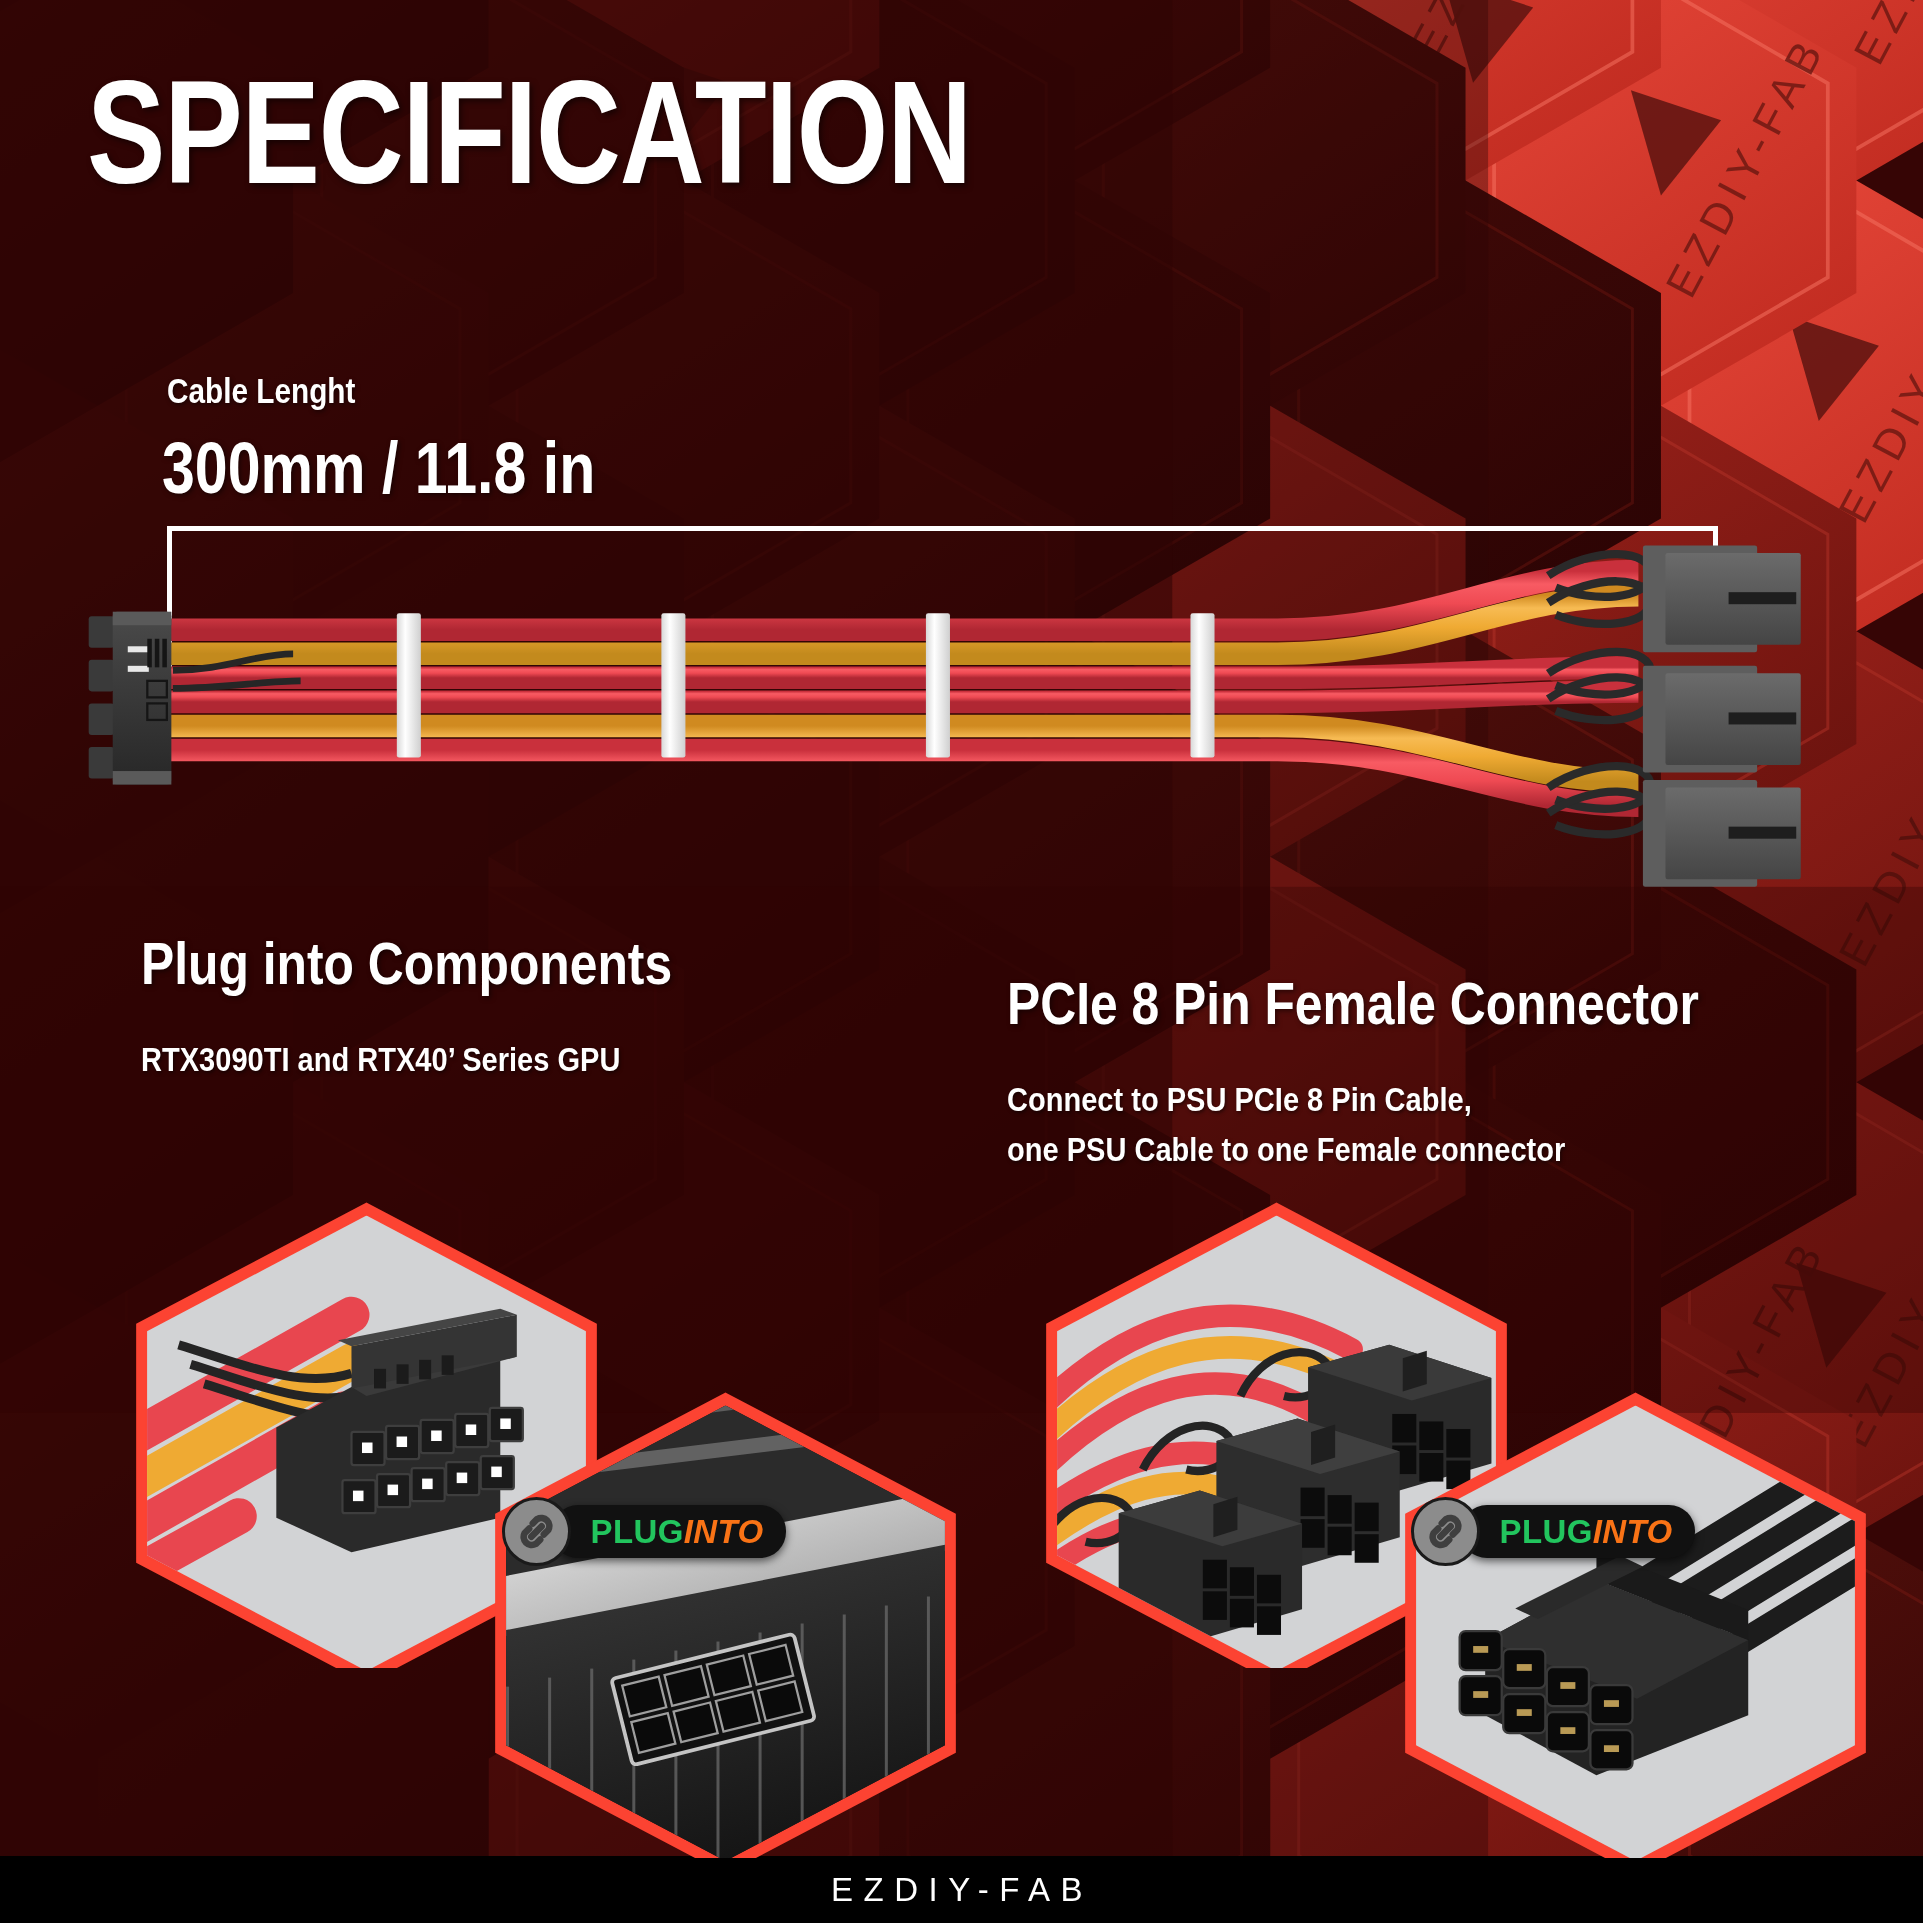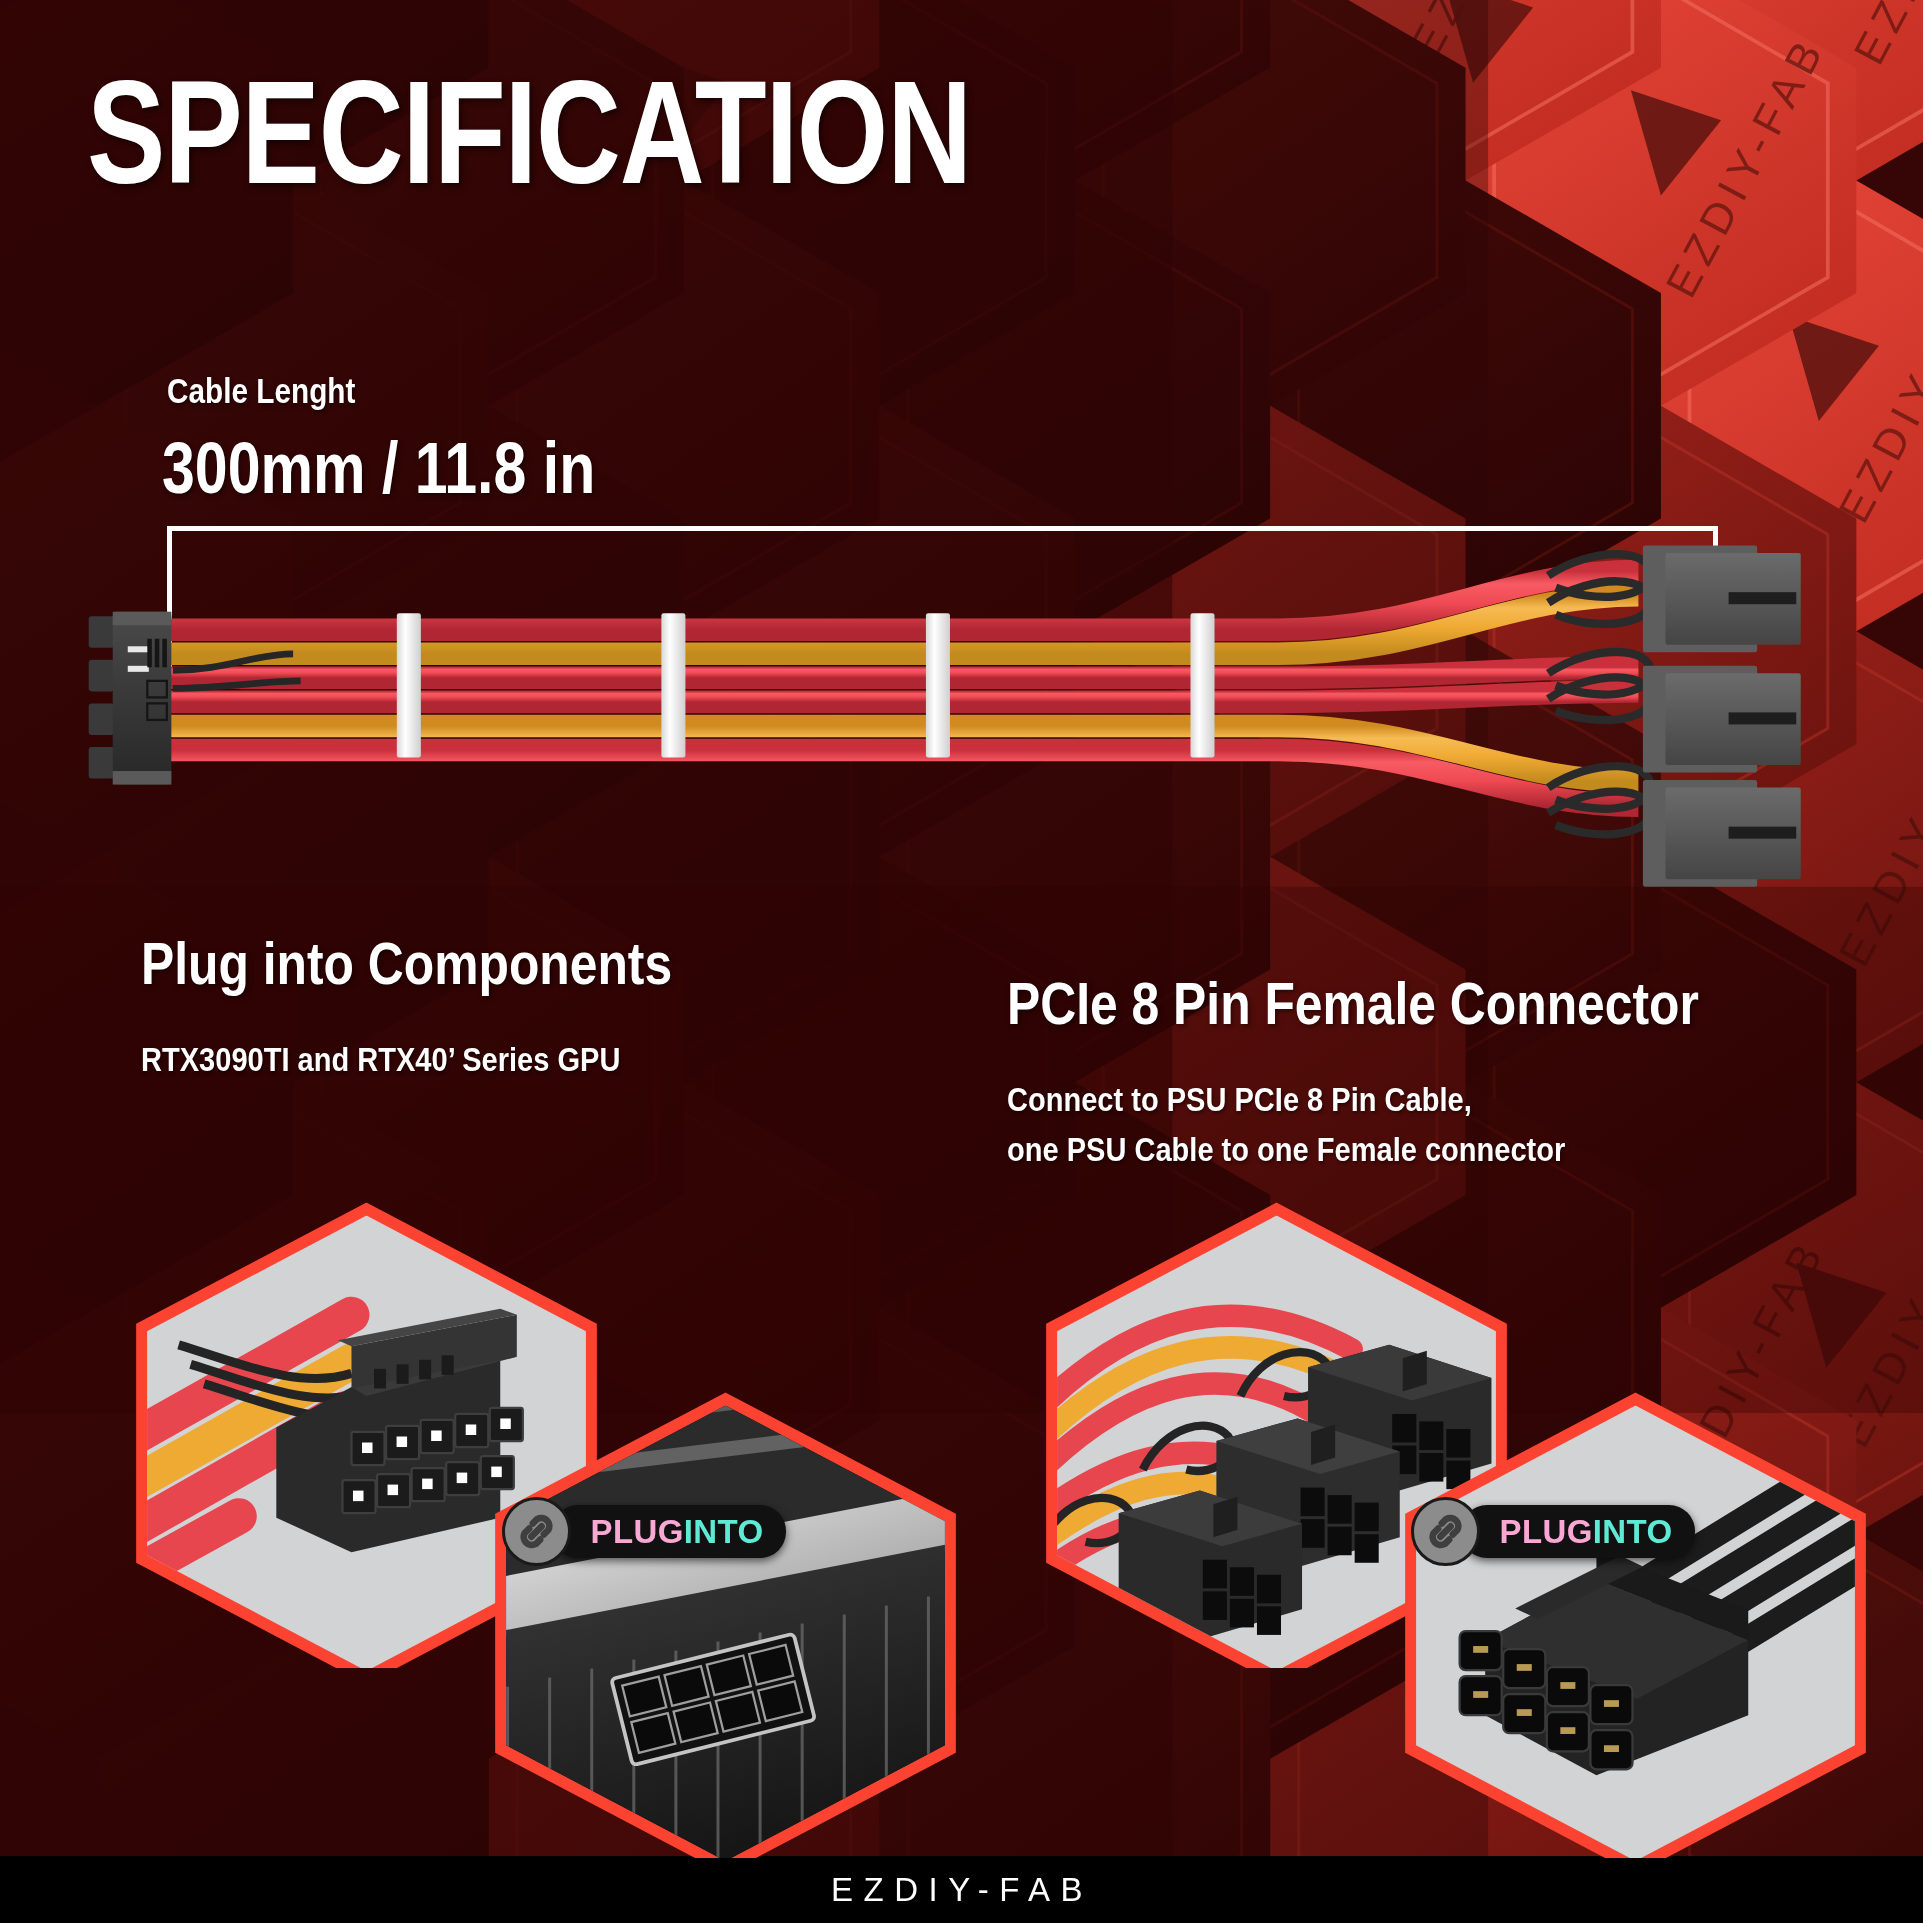--- a/index.html
+++ b/index.html
@@ -70,22 +70,22 @@
     display:flex;align-items:center;justify-content:center;
     position:relative;z-index:2;box-sizing:border-box;
   }
   .badge .pill{
     margin-left:-19.5px;height:53px;border-radius:26px;
     background:#111;display:flex;align-items:center;
     padding:0 22.5px 0 39px;
     font-size:33px;font-weight:bold;letter-spacing:0.4px;
     box-shadow:0 3px 9px rgba(0,0,0,.6);
   }
-  .badge .p1{color:#f9a8d4;}
-  .badge .p2{color:#5eead4;}
+  .badge .p1{color:#22c55e;}
+  .badge .p2{color:#f97316;font-style:italic;}
 
   
   .footer{
     position:absolute;left:0;bottom:0;width:1924px;height:68px;
     background:#000;display:flex;align-items:center;justify-content:center;
   }
   .footer span{
     color:#fff;font-size:33px;letter-spacing:10.5px;font-weight:400;
   }
 </style>

